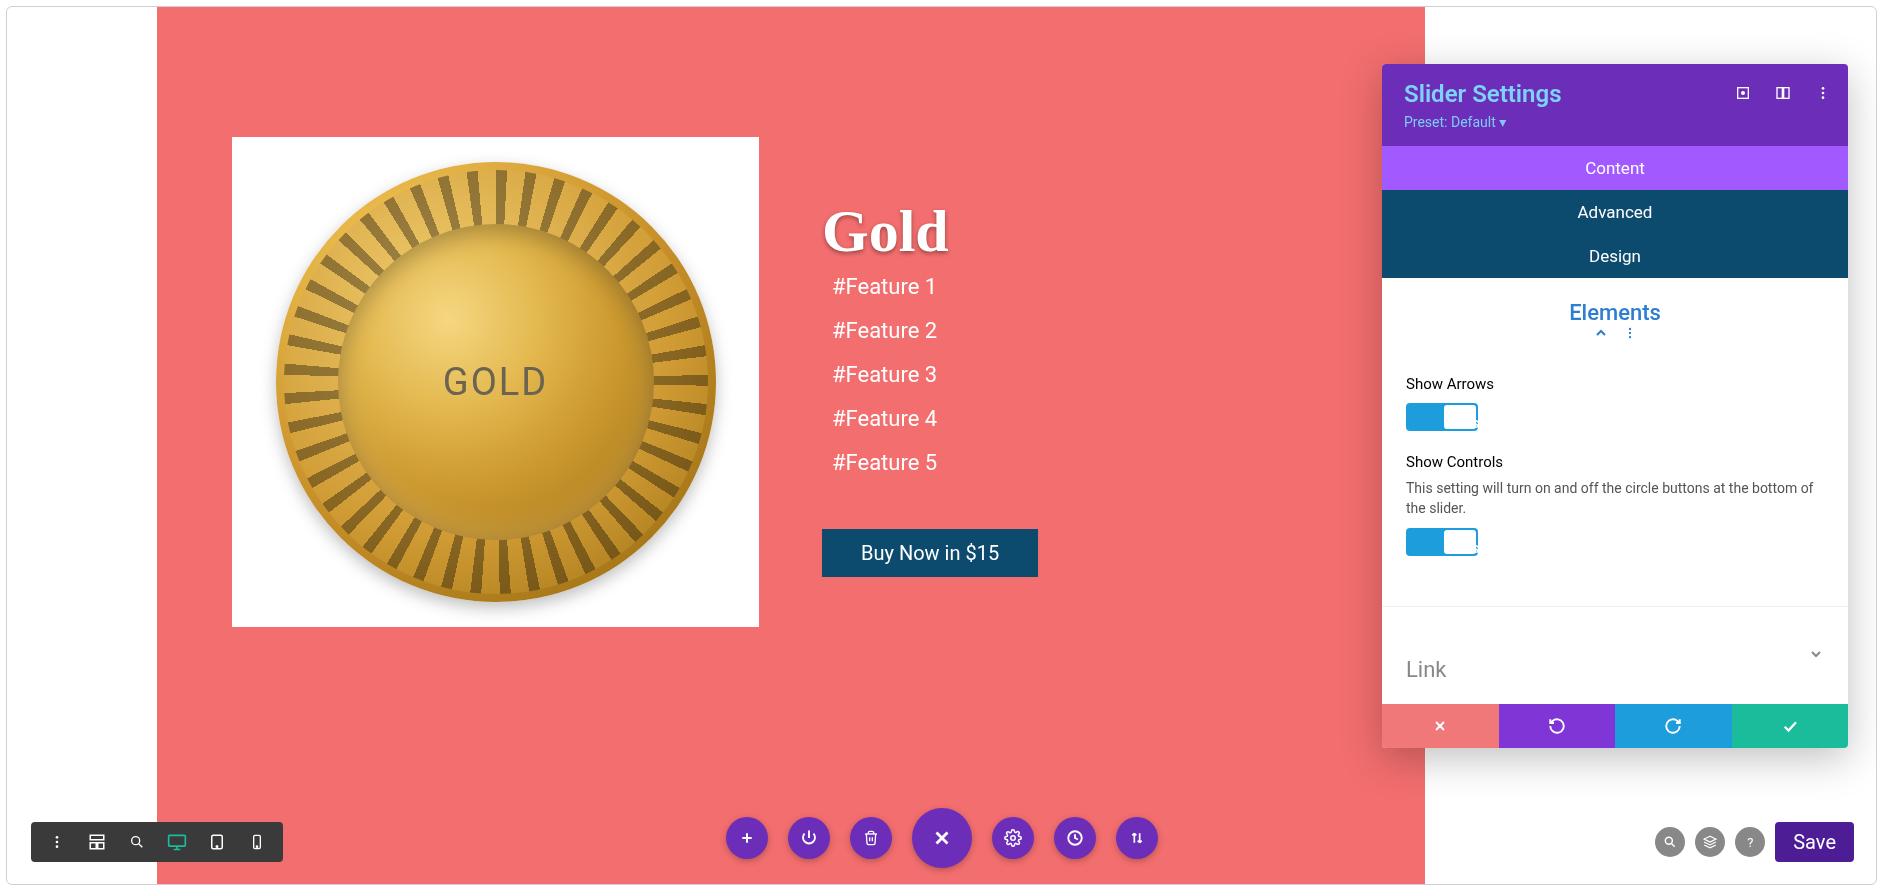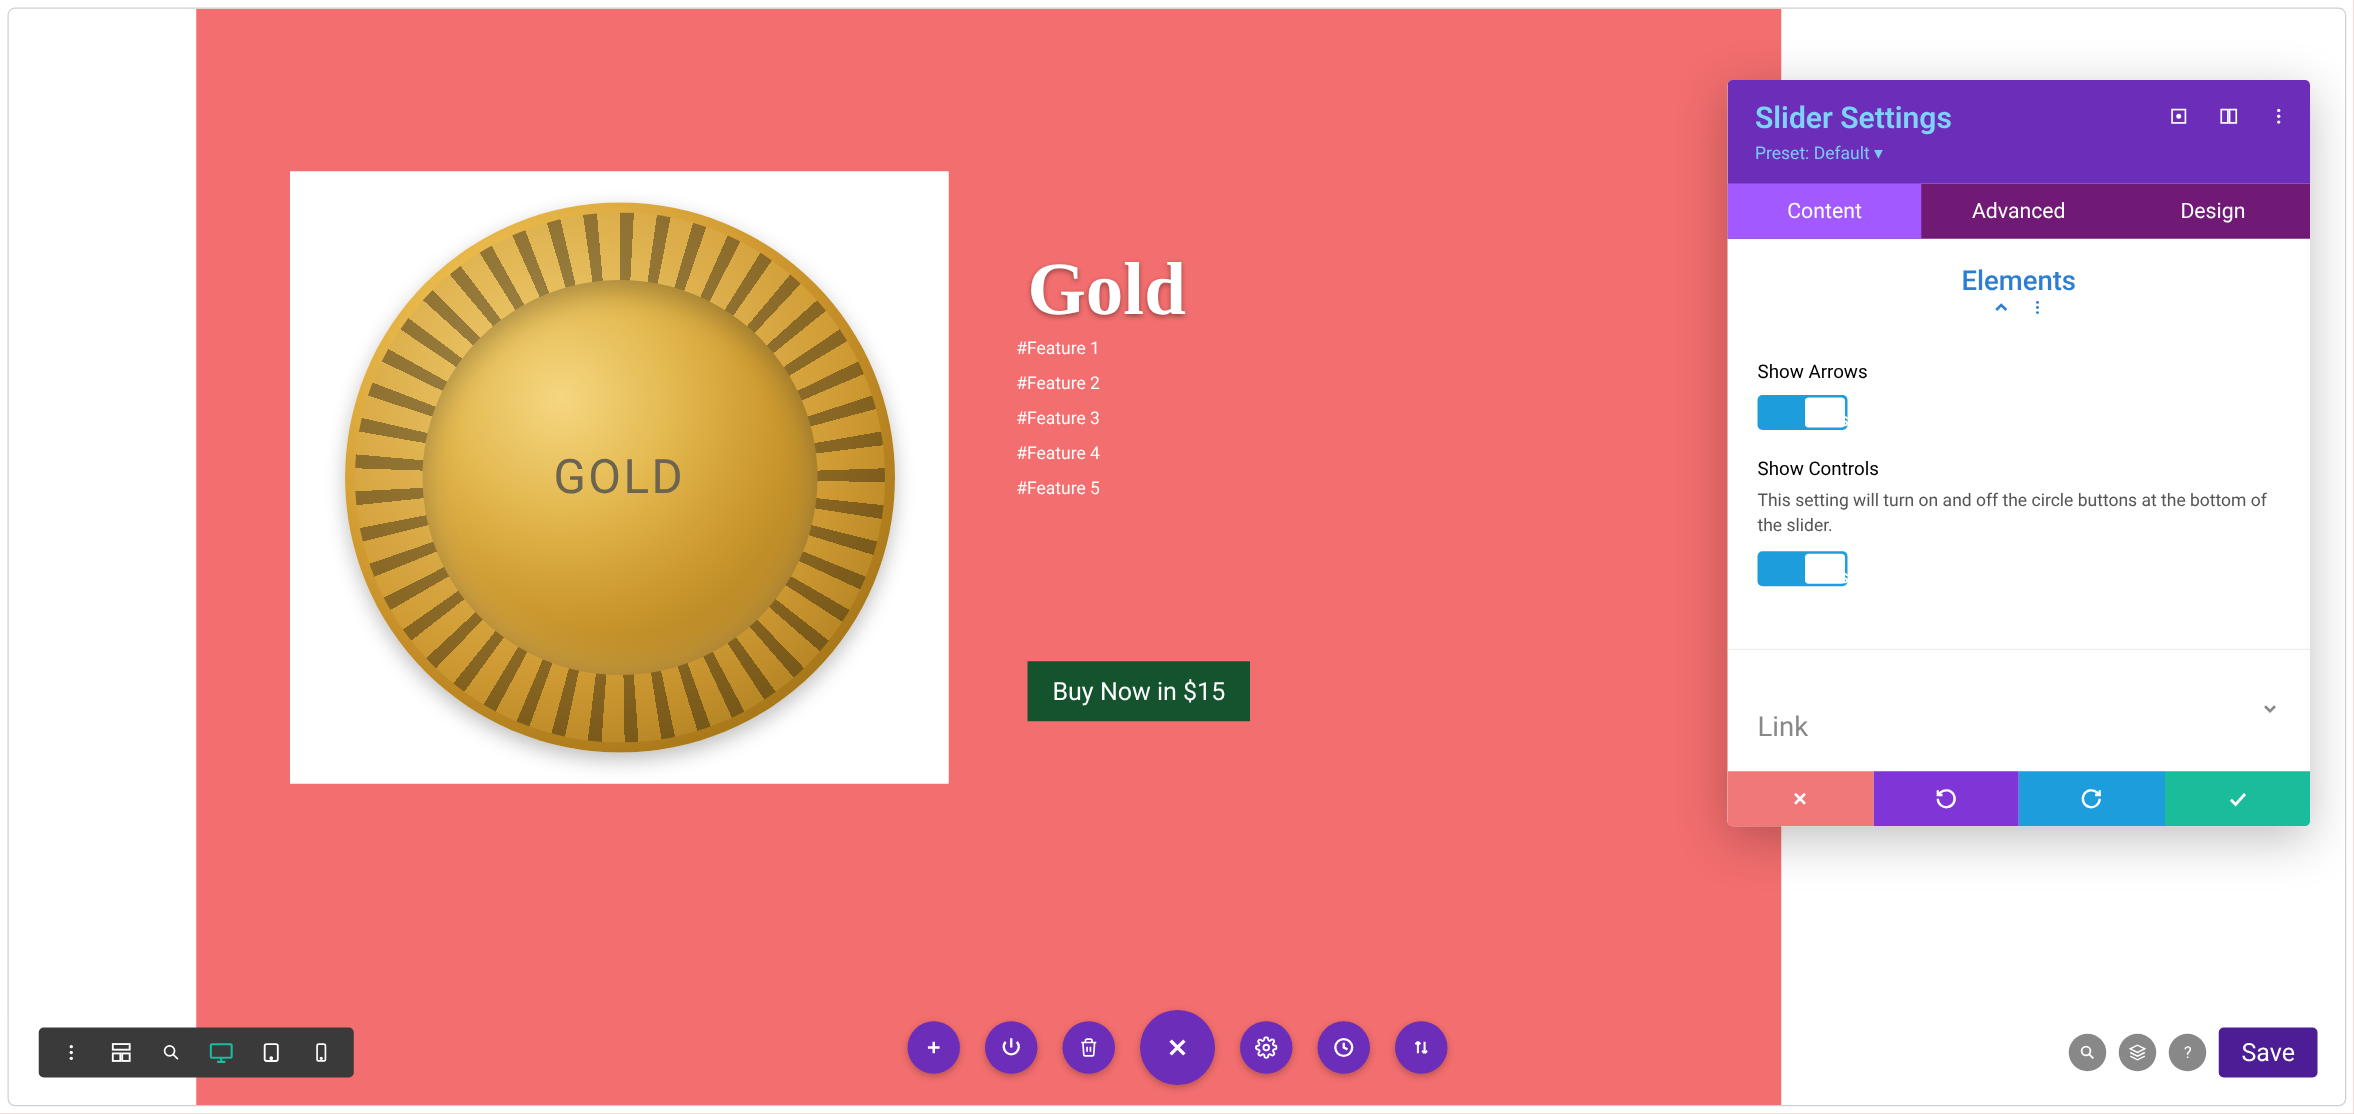--- a/index.html
+++ b/index.html
@@ -7,22 +7,22 @@
 .frame { position:absolute; inset:6px; border:1px solid #d0d0d0; border-radius:6px; overflow:hidden; }
 .canvas { position:absolute; top:0; left:150px; right:0; width:1268px; height:100%; background:#f36e6e; }
 .image-box { position:absolute; top:130px; left:75px; width:527px; height:490px; background:#fff; display:flex; align-items:center; justify-content:center; }
 .coin-outer { width:440px; height:440px; border-radius:50%; background:radial-gradient(circle at 35% 30%,#f6d97a 0%,#e8b84a 25%,#c9912a 55%,#a67618 80%,#8a5f10 100%); position:relative; display:flex; align-items:center; justify-content:center; box-shadow:0 6px 16px rgba(0,0,0,.25); }
 .coin-ring { position:absolute; inset:8px; border-radius:50%; background:
   repeating-conic-gradient(from 0deg, rgba(0,0,0,.35) 0deg 3deg, rgba(255,255,255,0) 3deg 8deg),
   radial-gradient(circle at 38% 32%,#f2cf72,#cf9a33 60%,#9a6f14); }
 .coin-inner { position:absolute; inset:62px; border-radius:50%; background:radial-gradient(circle at 35% 30%,#f5d781 0%,#e3b84f 30%,#cc9a30 55%,#b5831f 80%,#9a6e12 100%); box-shadow:inset 0 8px 22px rgba(0,0,0,.25), inset 0 -10px 30px rgba(255,255,255,.15); display:flex; align-items:center; justify-content:center; }
 .coin-text { color:#6b6450; font-size:38px; letter-spacing:2px; font-weight:400; }
 .slide-title { position:absolute; top:190px; left:665px; color:#fff; font-family:Georgia,serif; font-size:60px; font-weight:600; text-shadow:0 2px 4px rgba(0,0,0,.4); }
-.features { position:absolute; top:258px; left:656px; color:#fff; font-size:14px; line-height:2; }
-.buy-btn { position:absolute; top:522px; left:665px; background:#14532d; color:#fff; border:none; padding:12px 20px; font-size:20px; cursor:pointer; }
+.features { position:absolute; top:258px; left:675px; color:#fff; font-size:22px; line-height:2; }
+.buy-btn { position:absolute; top:522px; left:665px; background:#0c4a6e; color:#fff; border:none; padding:12px 39px; font-size:20px; cursor:pointer; }
 
 
 .left-toolbar { position:absolute; bottom:22px; left:24px; background:#3a3a3a; border-radius:4px; display:flex; align-items:center; height:40px; padding:0 6px; gap:0; }
 .lt-item { width:40px; height:40px; display:flex; align-items:center; justify-content:center; color:#fff; cursor:pointer; }
 .lt-item.active { color:#1bbc9b; }
 
 
 .center-toolbar { position:absolute; bottom:16px; left:50%; transform:translateX(-50%); display:flex; align-items:center; gap:20px; }
 .cbtn { width:42px; height:42px; border-radius:50%; background:#6c2eb9; color:#fff; display:flex; align-items:center; justify-content:center; cursor:pointer; box-shadow:0 2px 6px rgba(0,0,0,.25); }
 .cbtn.large { width:60px; height:60px; }
@@ -32,21 +32,21 @@
 .rt-circle { width:30px; height:30px; border-radius:50%; background:#888; color:#fff; display:flex; align-items:center; justify-content:center; font-size:13px; cursor:pointer; }
 .save-btn { background:#4c1d95; color:#fff; border:none; height:40px; padding:0 18px; font-size:20px; border-radius:4px; cursor:pointer; }
 
 
 .panel { position:absolute; top:57px; right:28px; width:466px; background:#fff; box-shadow:0 10px 40px rgba(0,0,0,.25); border-radius:4px; overflow:hidden; }
 .panel-header { background:#6c2eb9; color:#7dd3fc; padding:16px 22px 16px; position:relative; }
 .panel-title { font-size:24px; font-weight:600; }
 .panel-sub { font-size:14px; opacity:.95; margin-top:6px; }
 .panel-icons { position:absolute; top:20px; right:16px; display:flex; gap:22px; }
 .pi { width:18px; height:18px; display:flex; align-items:center; justify-content:center; cursor:pointer; color:#fff; }
-.tabs { background:#701a75; display:flex; }
+.tabs { background:#0c4a6e; display:flex;flex-direction:column; }
 .tab { flex:1; text-align:center; padding:12px 0; color:#fff; font-size:17px; cursor:pointer; }
 .tab.active { background:#a259ff; }
 .section-head { display:flex; align-items:center; justify-content:space-between; padding:22px 24px 6px;flex-direction:column; }
 .section-title { color:#2d7dd2; font-size:22px; font-weight:500; }
 .section-icons { display:flex; gap:14px; color:#2d7dd2; }
 .section-icons span { cursor:pointer; }
 .panel-body { padding:12px 24px 24px; }
 .field-label { font-size:15px; font-weight:400; color:#000000; margin-top:12px; }
 .field-desc { font-size:14px; color:#555; margin-top:8px; line-height:1.4; }
 .toggle { margin-top:10px; width:72px; height:28px; border-radius:4px; background:#1d9ddb; position:relative; display:flex; align-items:flex-end; color:#fff; font-size:11px; font-weight:700; cursor:pointer;padding-left:43px; }

